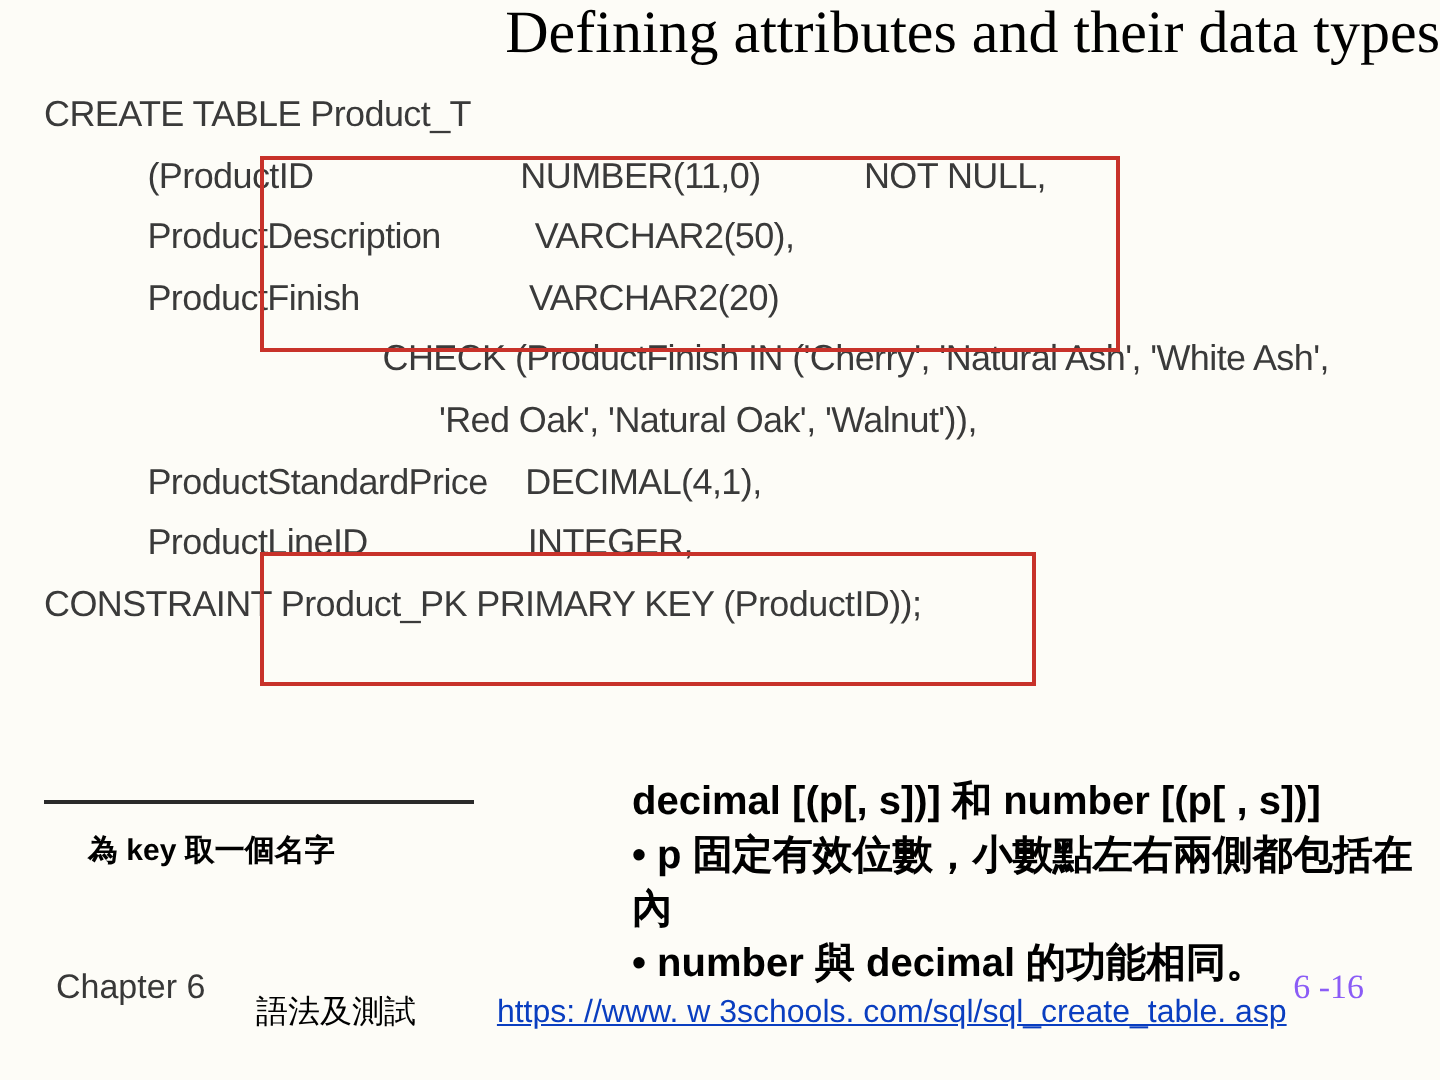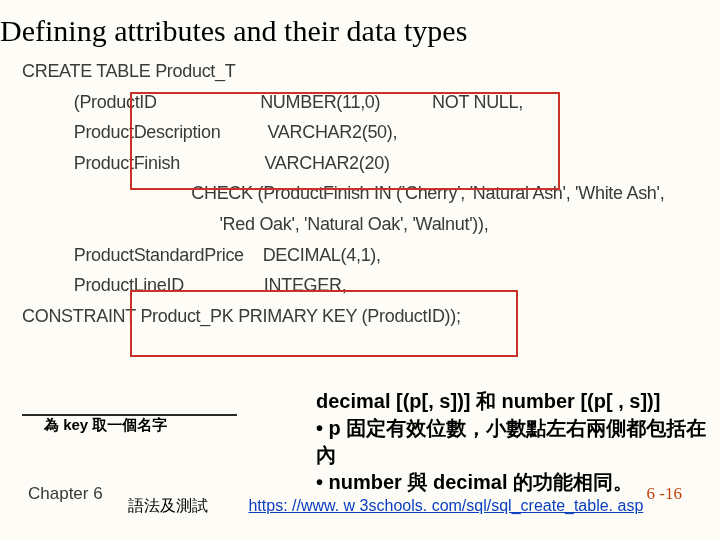--- a/index.html
+++ b/index.html
@@ -5,24 +5,23 @@
     * { margin: 0; padding: 0; box-sizing: border-box; }
     body {
       width: 720px;
       height: 540px;
       background: #fdfcf7;
       font-family: "Times New Roman", serif;
       position: relative;
       overflow: hidden;
     }
     .title {
-      text-align: left;
+      text-align: right;
       font-size: 30px;
       color: #000;
-      padding-top: 14px;
       padding-bottom: 8px;
       font-weight: normal;
     }
     .code-area {
       position: relative;
       padding: 0 22px;
     }
     .code-text {
       font-family: "Arial Narrow", Arial, sans-serif;
       font-size: 18px;
@@ -95,21 +94,21 @@
       color: #0a3ec0;
       text-decoration: underline;
       margin-left: 36px;
     }
     .pagenum {
       position: absolute;
       right: 38px;
       top: 484px;
       font-family: Garamond, "Times New Roman", serif;
       font-size: 17px;
-      color: #c2410c;
+      color: #8b5cf6;
     }
   </style>
 </head>
 <body>
 
 <h1 class="title">Defining attributes and their data types</h1>
 
 <div class="code-area">
   <div class="code-text"><span>CREATE TABLE Product_T</span>
            <span>(ProductID</span>                      <span>NUMBER(11,0)</span>           <span>NOT NULL,</span>

